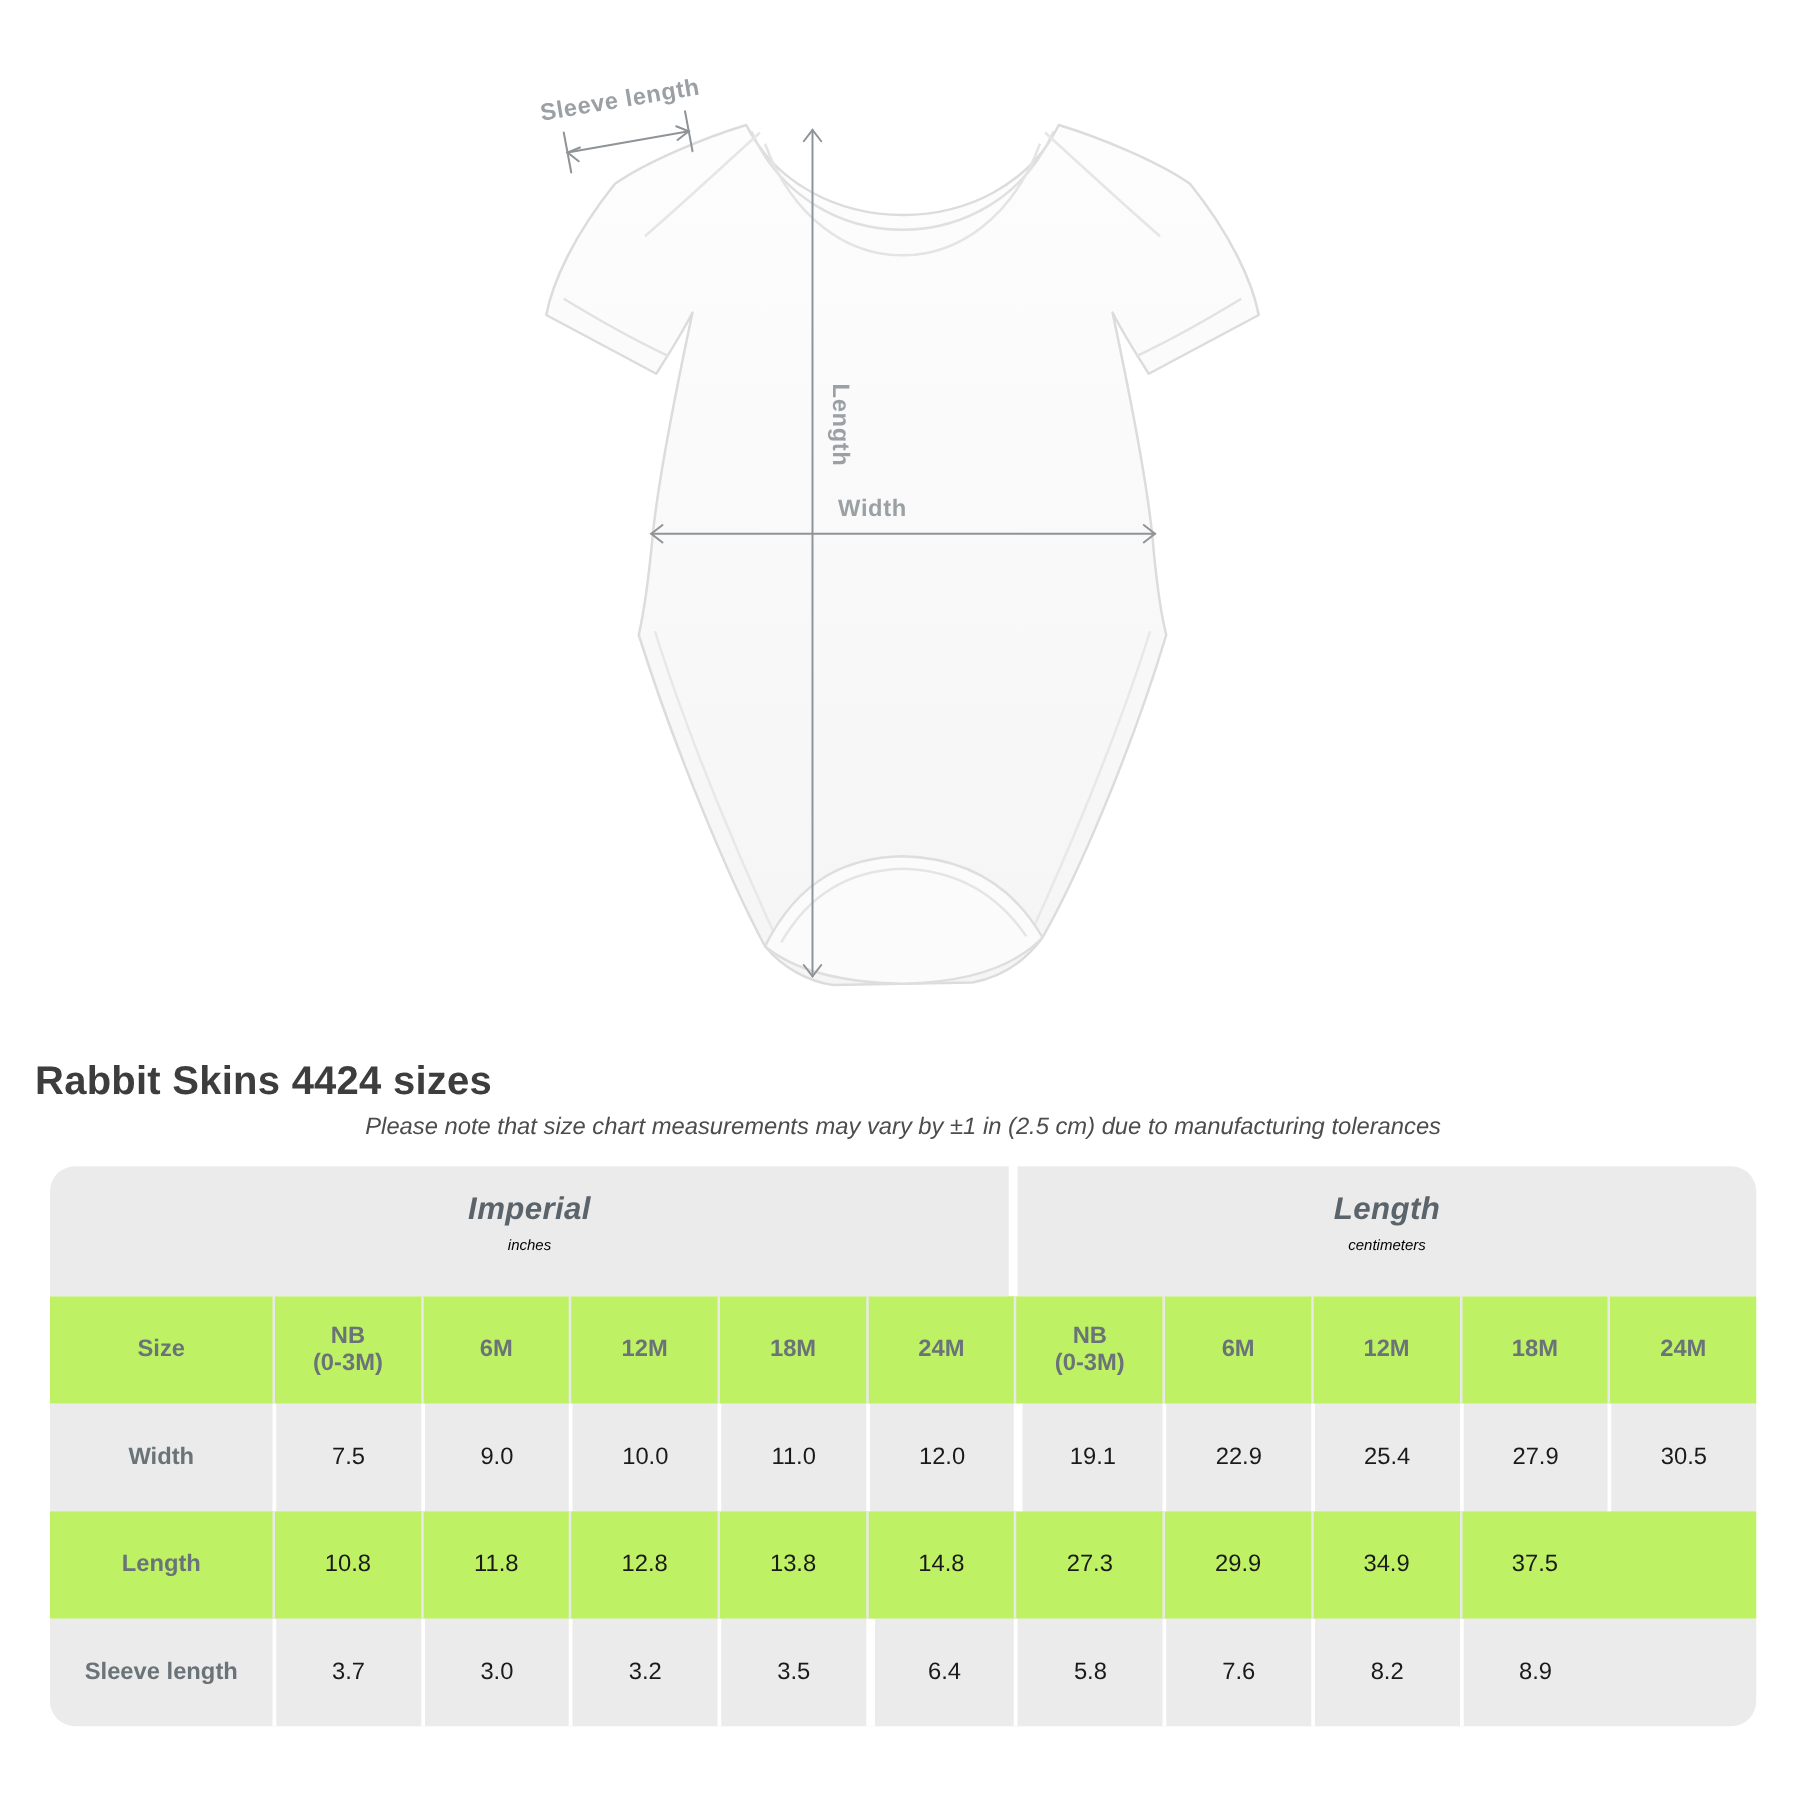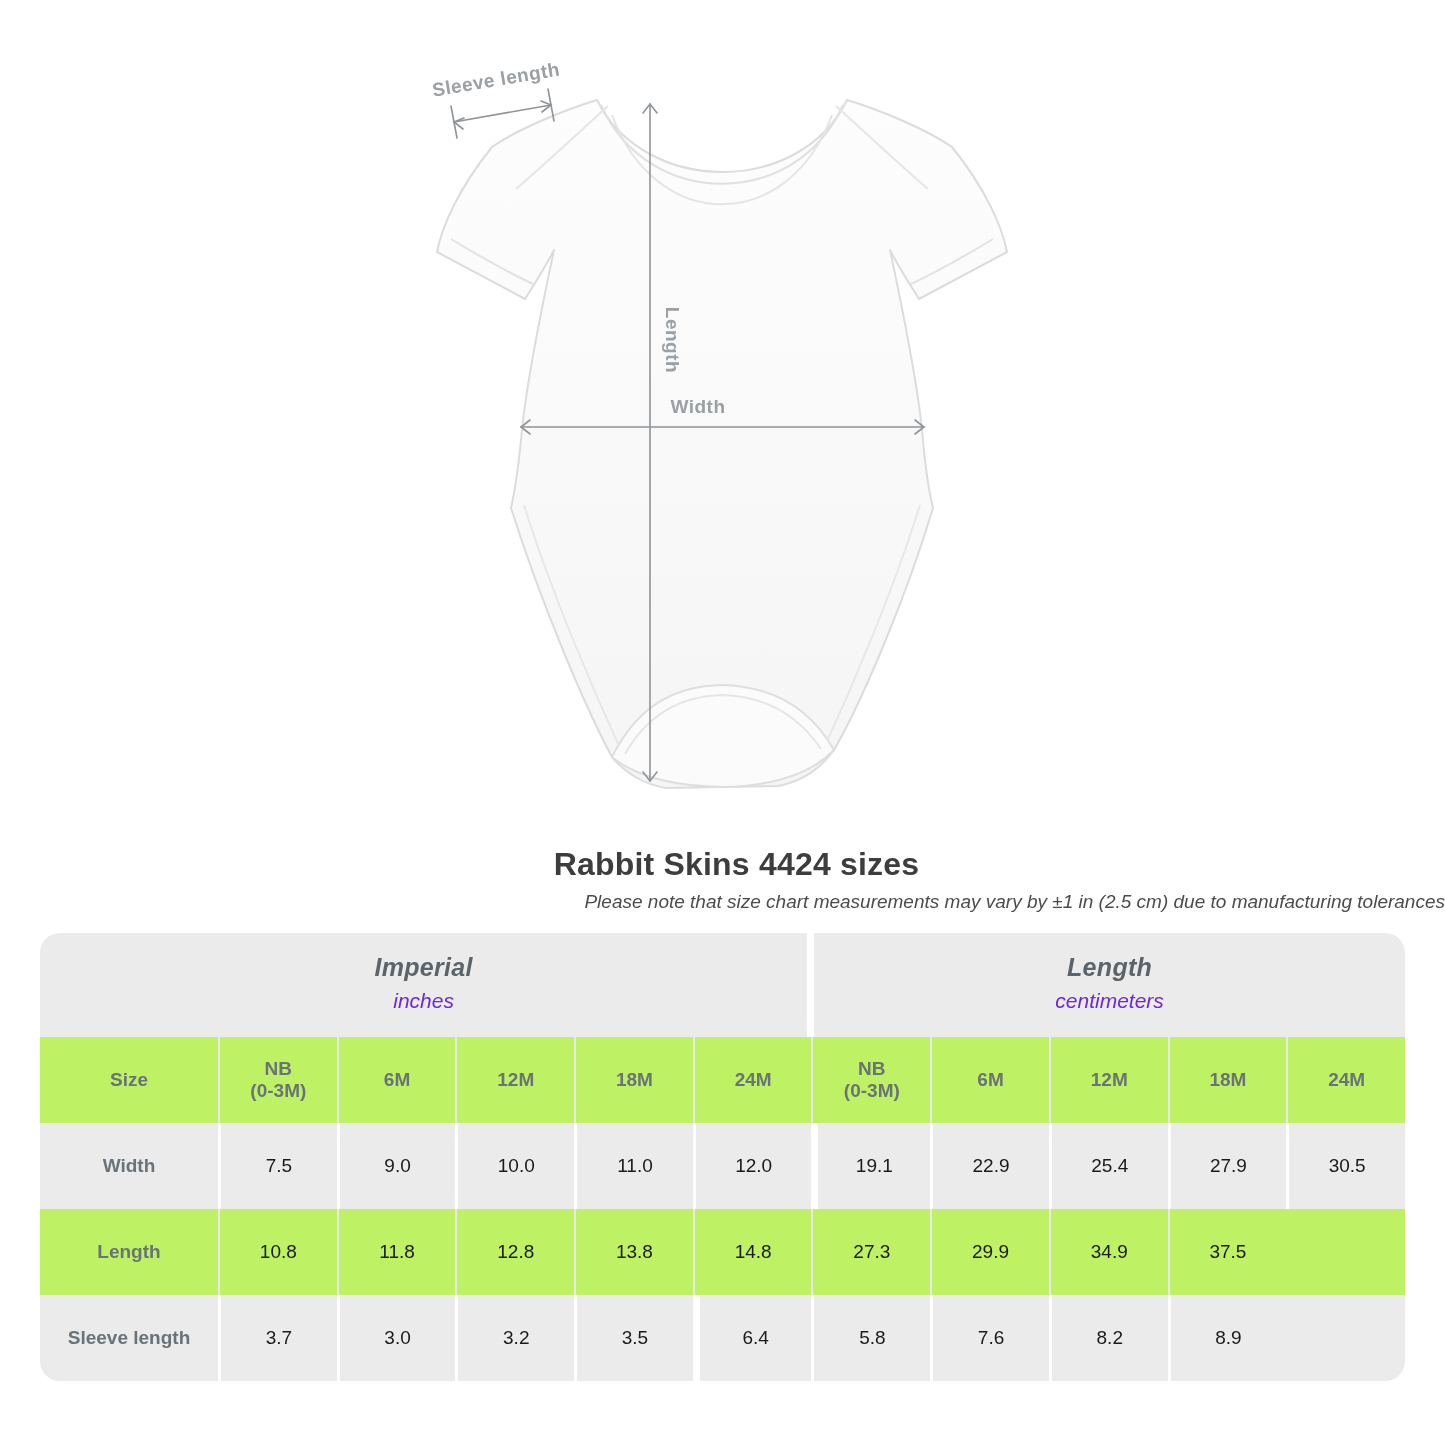--- a/index.html
+++ b/index.html
@@ -17,51 +17,50 @@
   .dlabel{
     fill:#9aa0a4;
     font-family:"Liberation Sans", sans-serif;
     font-weight:bold;
     font-size:19px;
     letter-spacing:.5px;
   }
   
   .title{
     margin:14px 0 0;
-    text-align:center;
     font-size:32px;
     font-weight:bold;
     color:#3d3d3d;
     letter-spacing:.2px;
     padding-left:28px;
   }
   .subtitle{
     margin:8px 0 0;
-    text-align:right;
+    text-align:center;
     font-style:italic;
     font-size:19px;
     color:#4c4c4c;
   }
   
   .size-table{margin:20px 40px 0;}
   .band{display:flex;gap:7px;}
   .band-block{
     background:#ebebeb;
     height:104px;
     box-sizing:border-box;
     text-align:center;
     padding-top:20px;
   }
   .band-block.imperial{width:calc(56.5% - 4px);border-radius:20px 0 0 0;}
   .band-block.metric{width:calc(43.5% - 3px);border-radius:0 20px 0 0;}
   .g-label{
     font-size:25px;font-weight:bold;font-style:italic;color:#5b646b;letter-spacing:.3px;
   }
   .g-sub{
-    margin-top:7px;font-size:21px;font-style:italic;color:#6d28d9;
+    margin-top:7px;font-size:12px;font-style:italic;color:#000000;
   }
   .row{
     display:grid;
     grid-template-columns:178px repeat(10,1fr);
   }
   .row.white{background:#bef264;}
   .row.gray{background:#ebebeb;}
   .row:last-child{border-radius:0 0 20px 20px;overflow:hidden;}
   .cell{
     height:86px;

